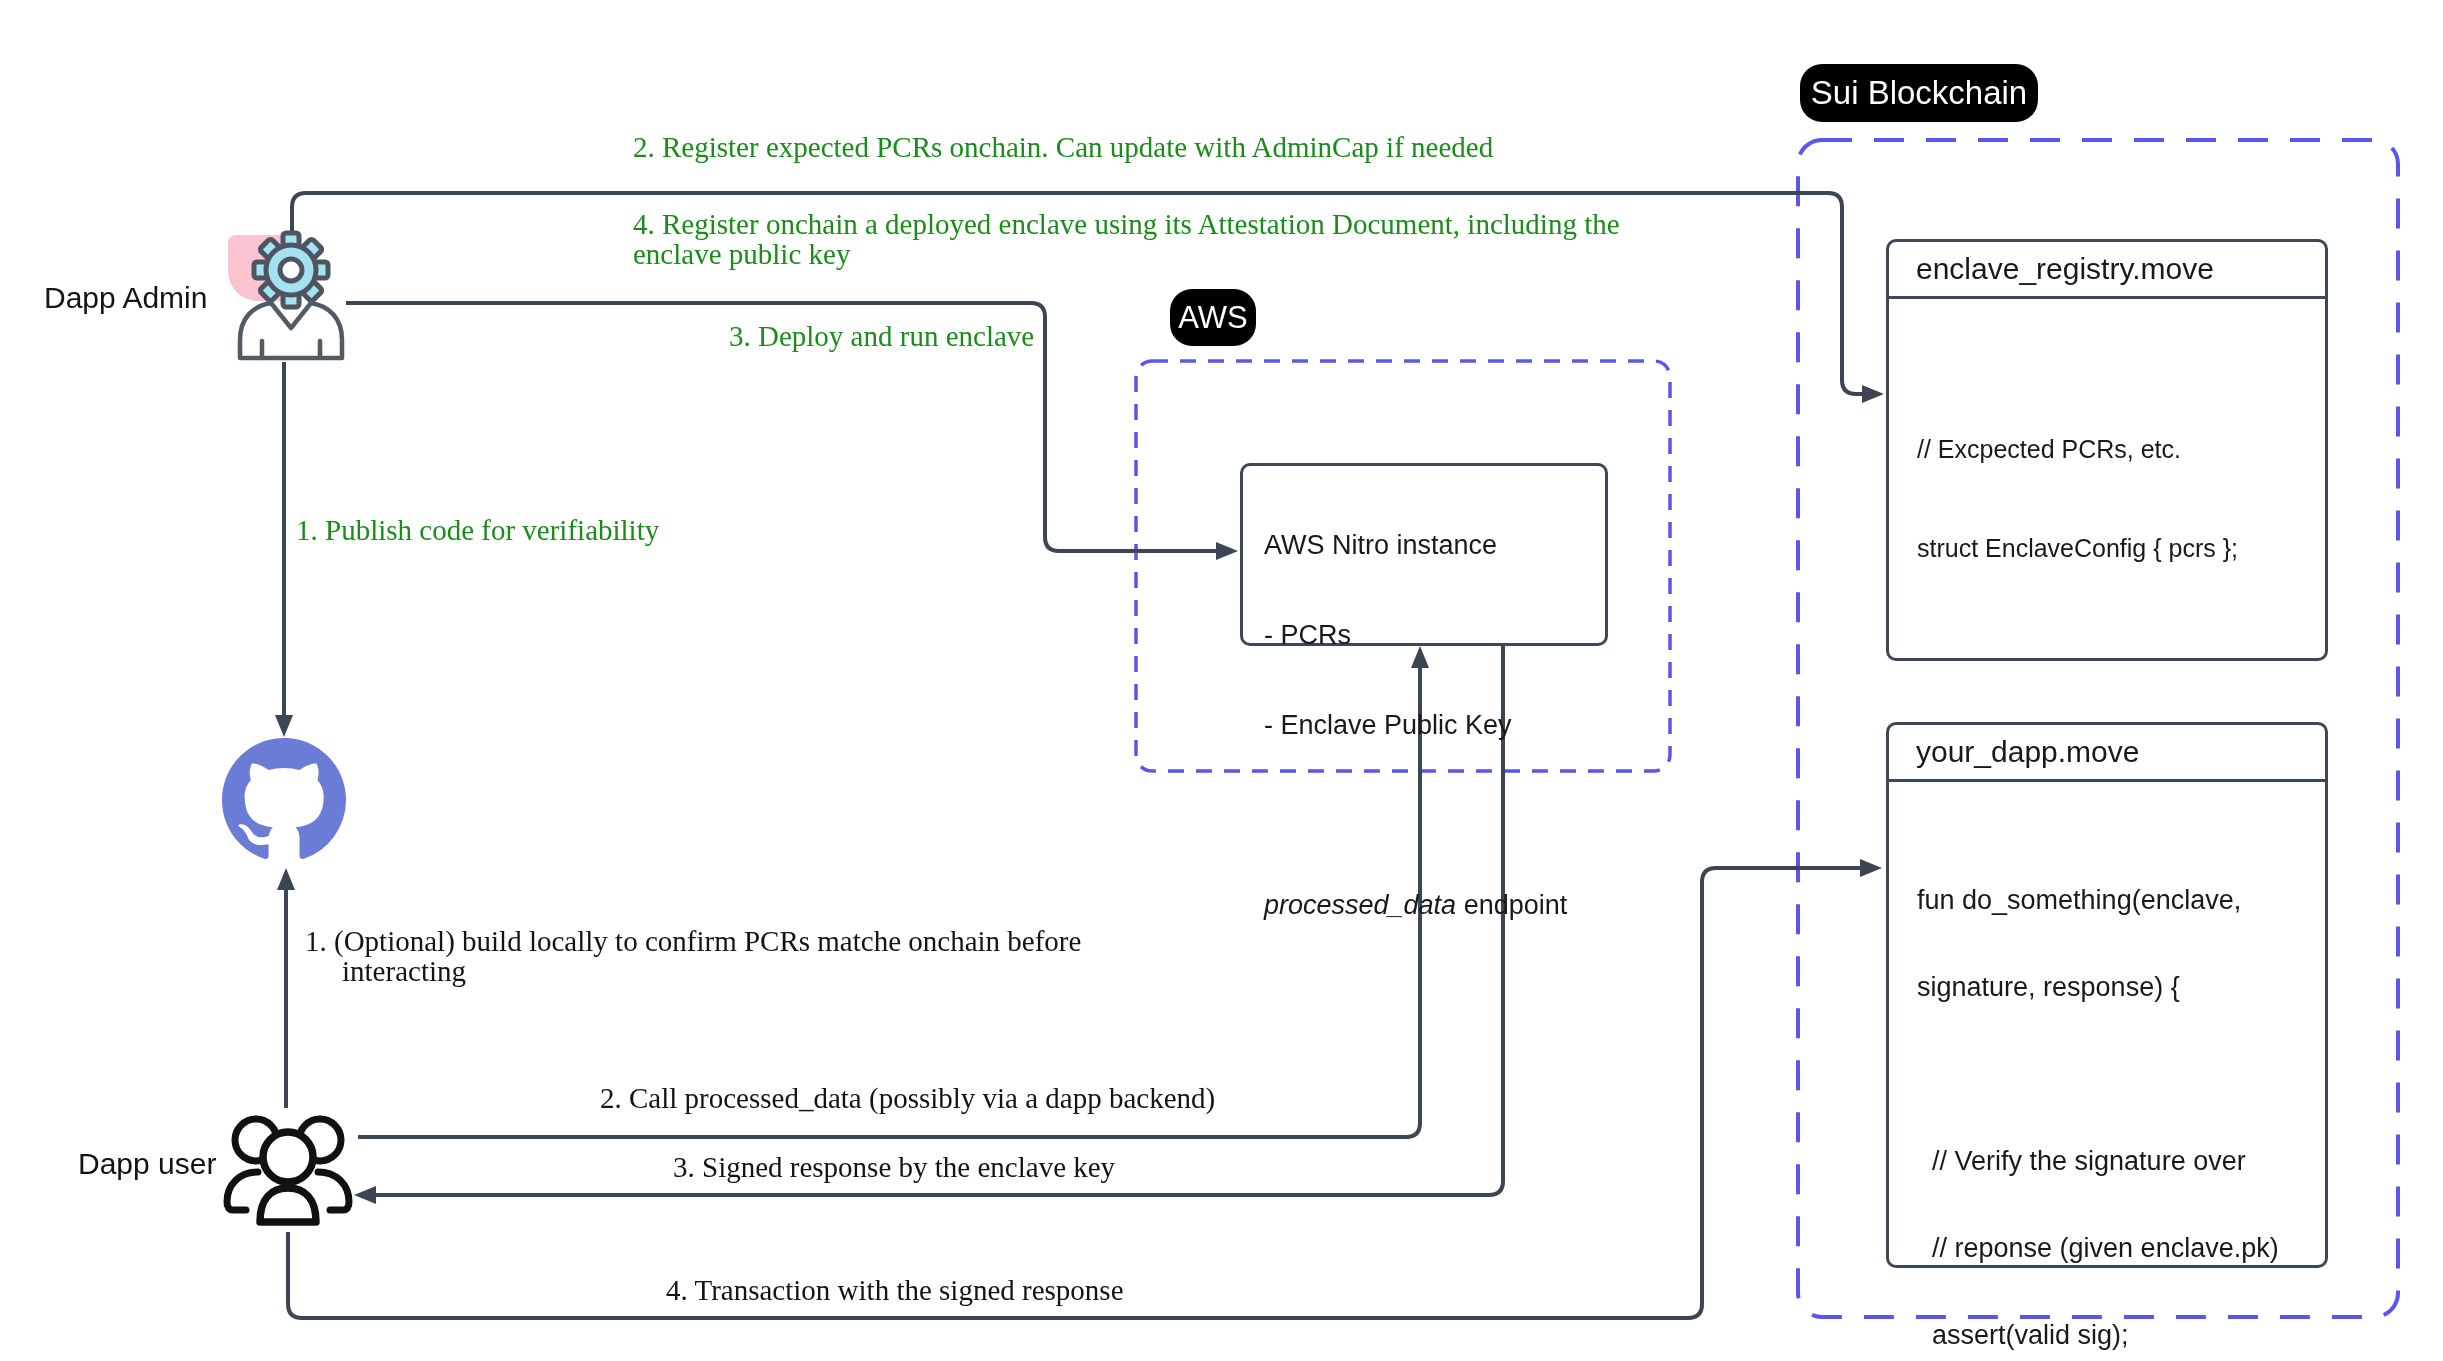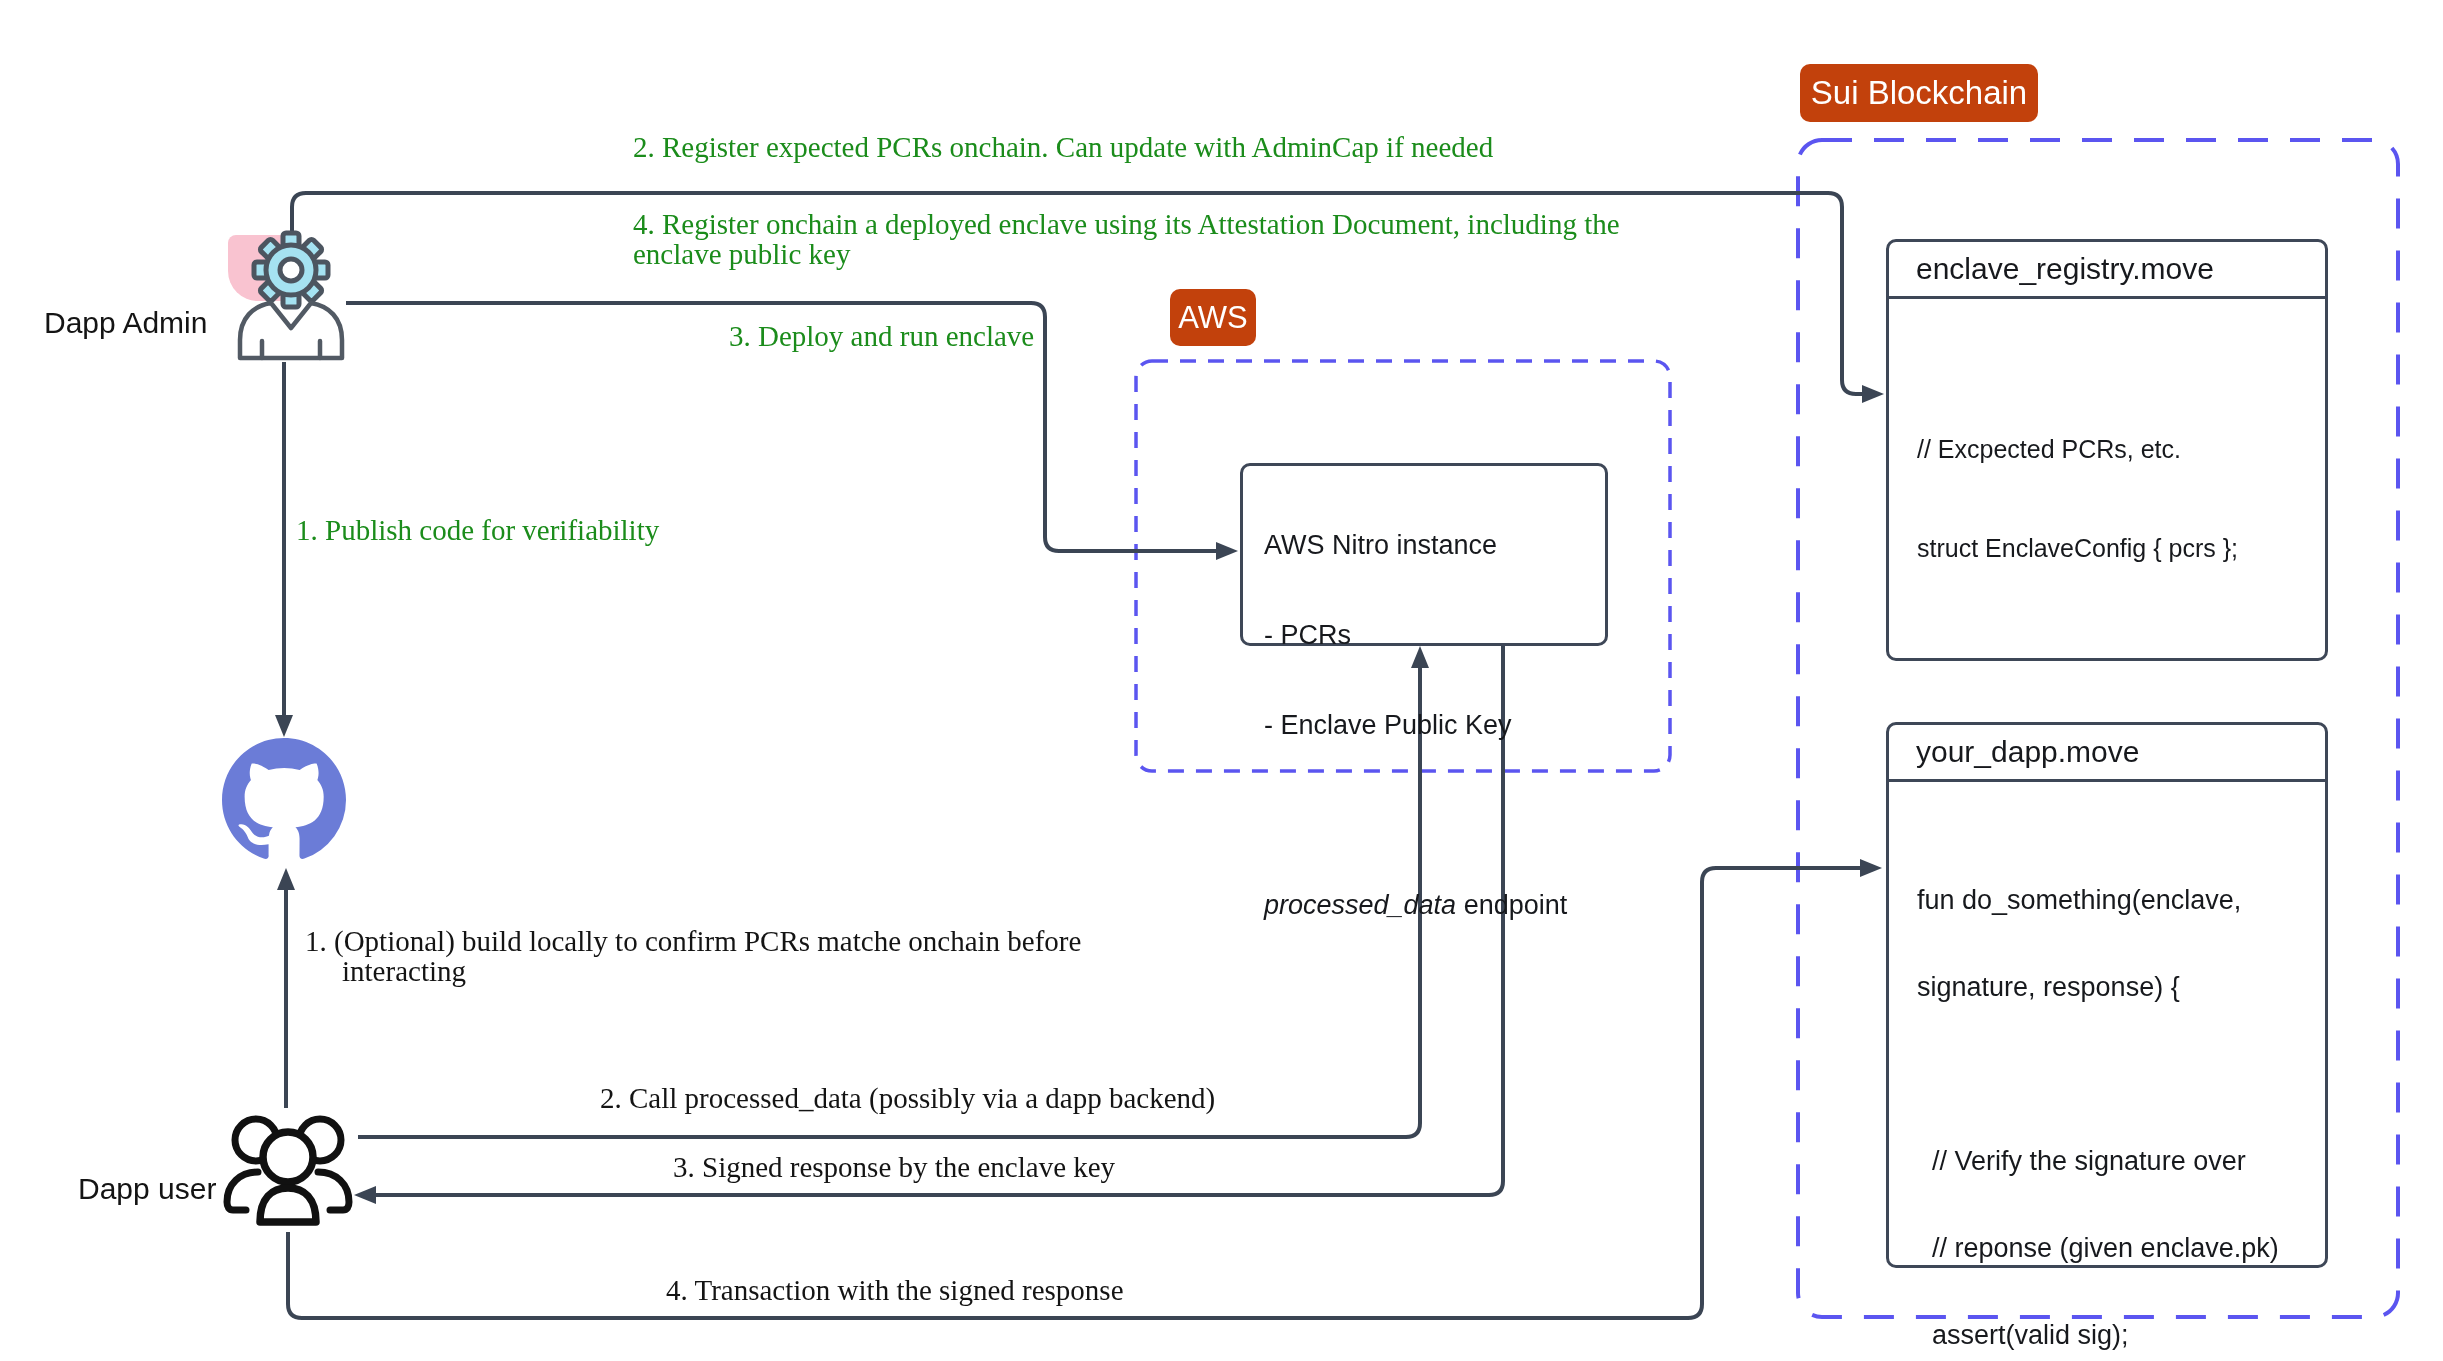--- a/index.html
+++ b/index.html
@@ -3,22 +3,22 @@
 <meta charset="utf-8">
 <style>
   html,body{margin:0;padding:0;background:#ffffff;}
   .canvas{position:relative;width:2443px;height:1361px;background:#ffffff;overflow:hidden;
           font-family:"Liberation Sans",sans-serif;}
   .overlay{position:absolute;left:0;top:0;z-index:1;}
   .conn path{stroke:#3b4554;stroke-width:4;fill:none;}
   .conn polygon{fill:#3b4554;}
   .dashed-sui{stroke:#5b55f0;stroke-width:4;stroke-dasharray:30 22;fill:none;}
   .dashed-aws{stroke:#5b55f0;stroke-width:3.5;stroke-dasharray:16 12;fill:none;}
-  .label{position:absolute;z-index:3;font-size:30px;color:#141414;white-space:nowrap;margin-top:25px;}
-  .badge{position:absolute;z-index:3;background:#c2410c;color:#ffffff;border-radius:10px;
+  .label{position:absolute;z-index:3;font-size:30px;color:#141414;white-space:nowrap;}
+  .badge{position:absolute;z-index:3;background:#000000;color:#ffffff;border-radius:22px;
          display:flex;align-items:center;justify-content:center;white-space:nowrap;}
   .sui-badge{left:1800px;top:64px;width:238px;height:58px;font-size:33px;}
   .aws-badge{left:1134px;top:289px;width:86px;height:57px;font-size:31px;margin-left:36px;}
 
   .box{position:absolute;z-index:2;background:#ffffff;border:3px solid #3e4757;border-radius:10px;
        color:#17191d;}
   .box-title{height:54px;border-bottom:3px solid #3e4757;display:flex;align-items:center;
              padding-left:27px;font-size:30px;}
   .code{white-space:pre;}
   .registry-box{left:1886px;top:207px;width:436px;height:416px;margin-top:32px;}

